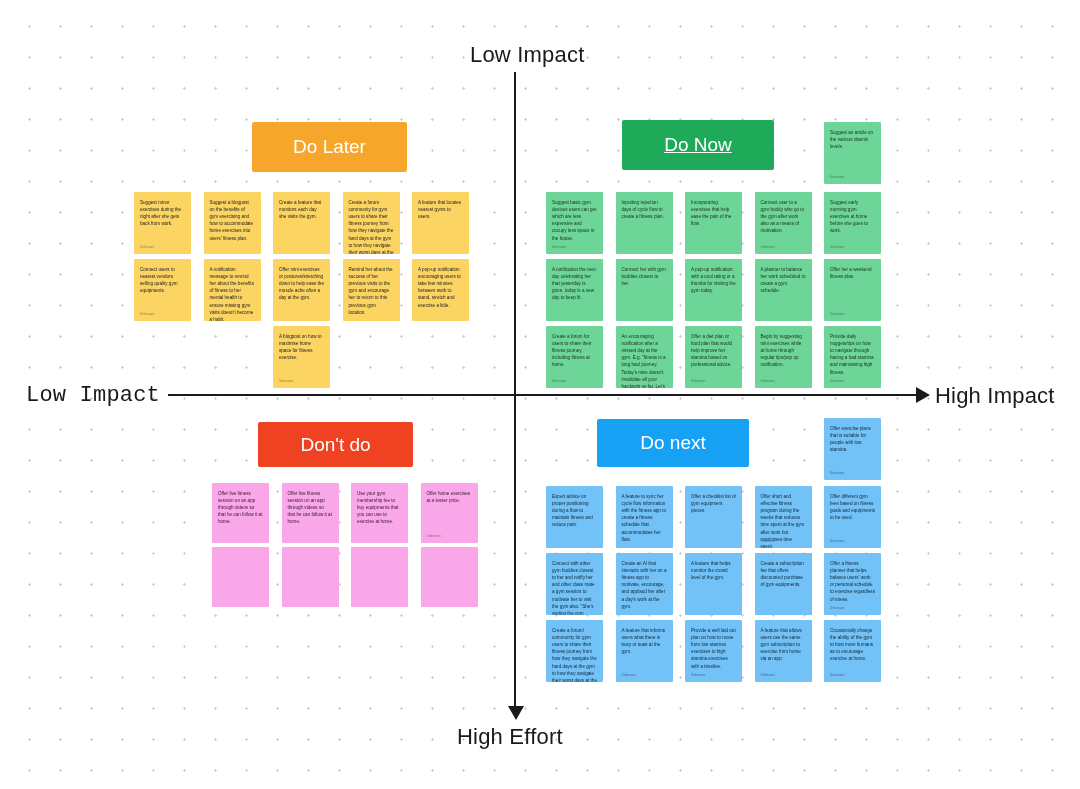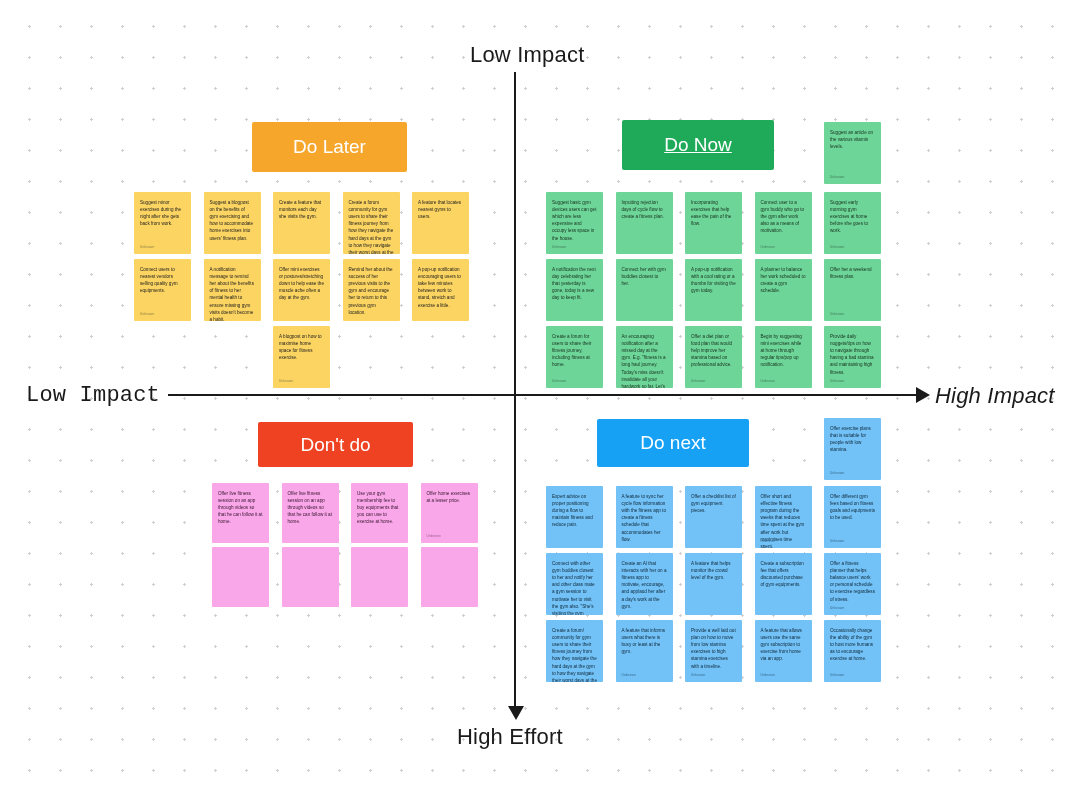--- a/index.html
+++ b/index.html
@@ -43,21 +43,21 @@
   .axis-label {
     position: absolute;
     font-size: 22px;
     color: #1a1a1a;
     letter-spacing: 0.2px;
     white-space: nowrap;
   }
   .lbl-low-effort  { left: 470px; top: 42px; }
   .lbl-high-effort { left: 457px; top: 724px; }
   .lbl-low-impact  { left: 26px;  top: 383px; font-family: Liberation Mono, monospace; }
-  .lbl-high-impact { left: 935px; top: 383px; font-style: italic; }
+  .lbl-high-impact { left: 935px; top: 383px; }
 
   
   .quad-header {
     position: absolute;
     display: flex;
     align-items: center;
     justify-content: center;
     color: #ffffff;
     font-size: 19px;
     border-radius: 2px;

